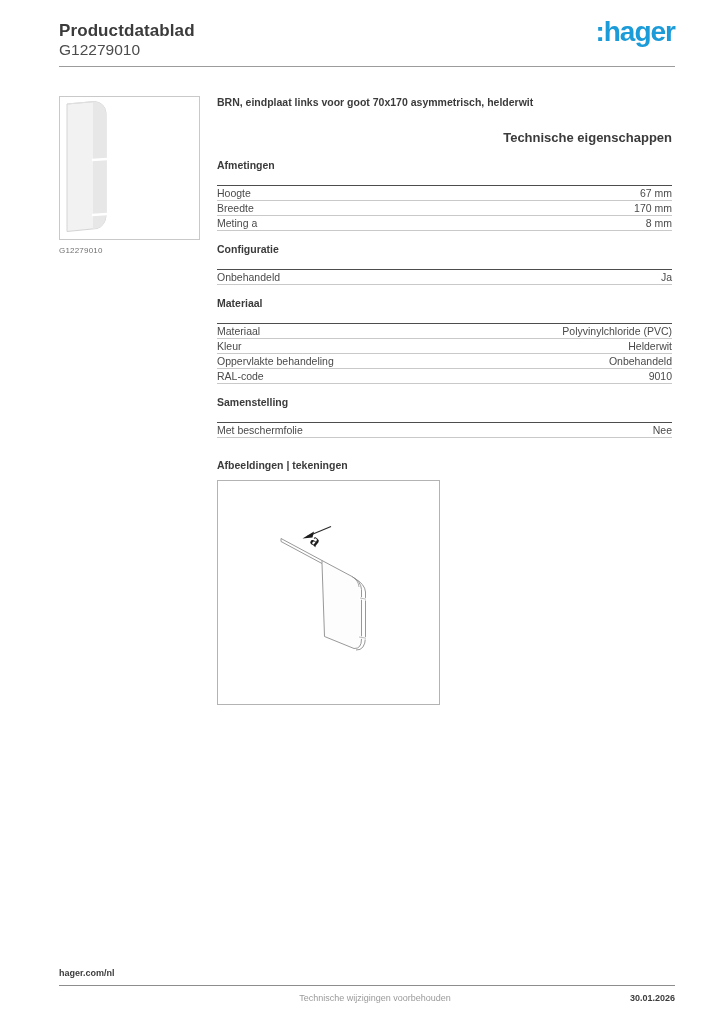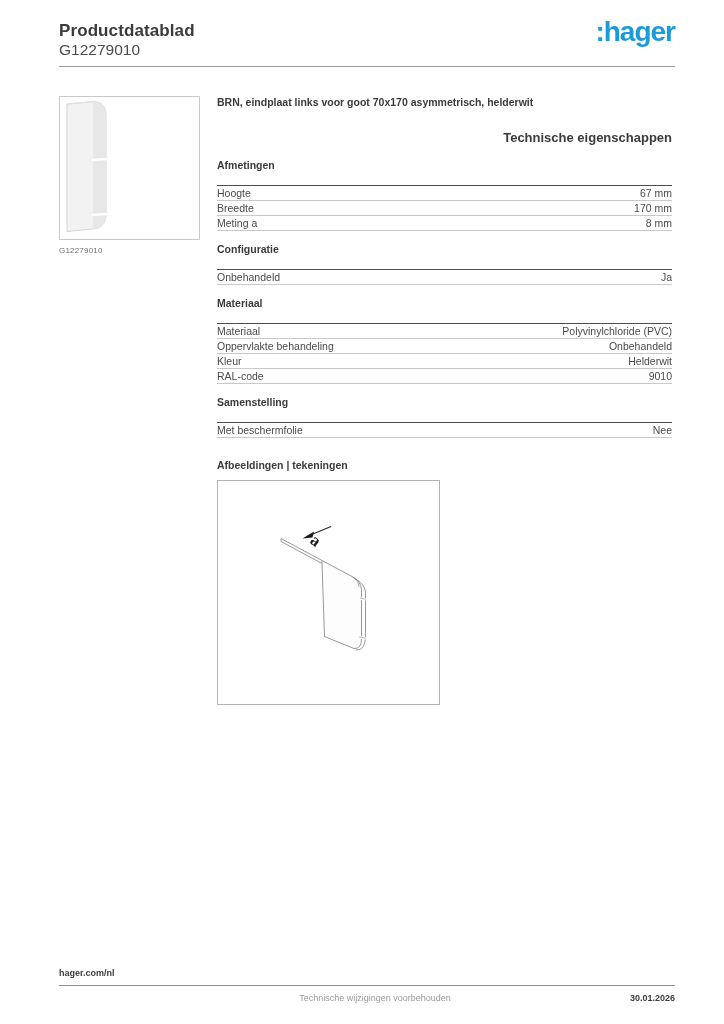--- a/index.html
+++ b/index.html
@@ -154,26 +154,26 @@
         </div>
       </div>
 
       <div class="sect">
         <div class="sect-heading">Materiaal</div>
         <div class="spec-row">
           <span class="spec-label">Materiaal</span>
           <span class="spec-value">Polyvinylchloride (PVC)</span>
         </div>
         <div class="spec-row">
+          <span class="spec-label">Kleur</span>
+          <span class="spec-value">Helderwit</span>
+        </div>
+        <div class="spec-row">
           <span class="spec-label">Oppervlakte behandeling</span>
           <span class="spec-value">Onbehandeld</span>
-        </div>
-        <div class="spec-row">
-          <span class="spec-label">Kleur</span>
-          <span class="spec-value">Helderwit</span>
         </div>
         <div class="spec-row">
           <span class="spec-label">RAL-code</span>
           <span class="spec-value">9010</span>
         </div>
       </div>
 
       <div class="sect">
         <div class="sect-heading">Samenstelling</div>
         <div class="spec-row">

